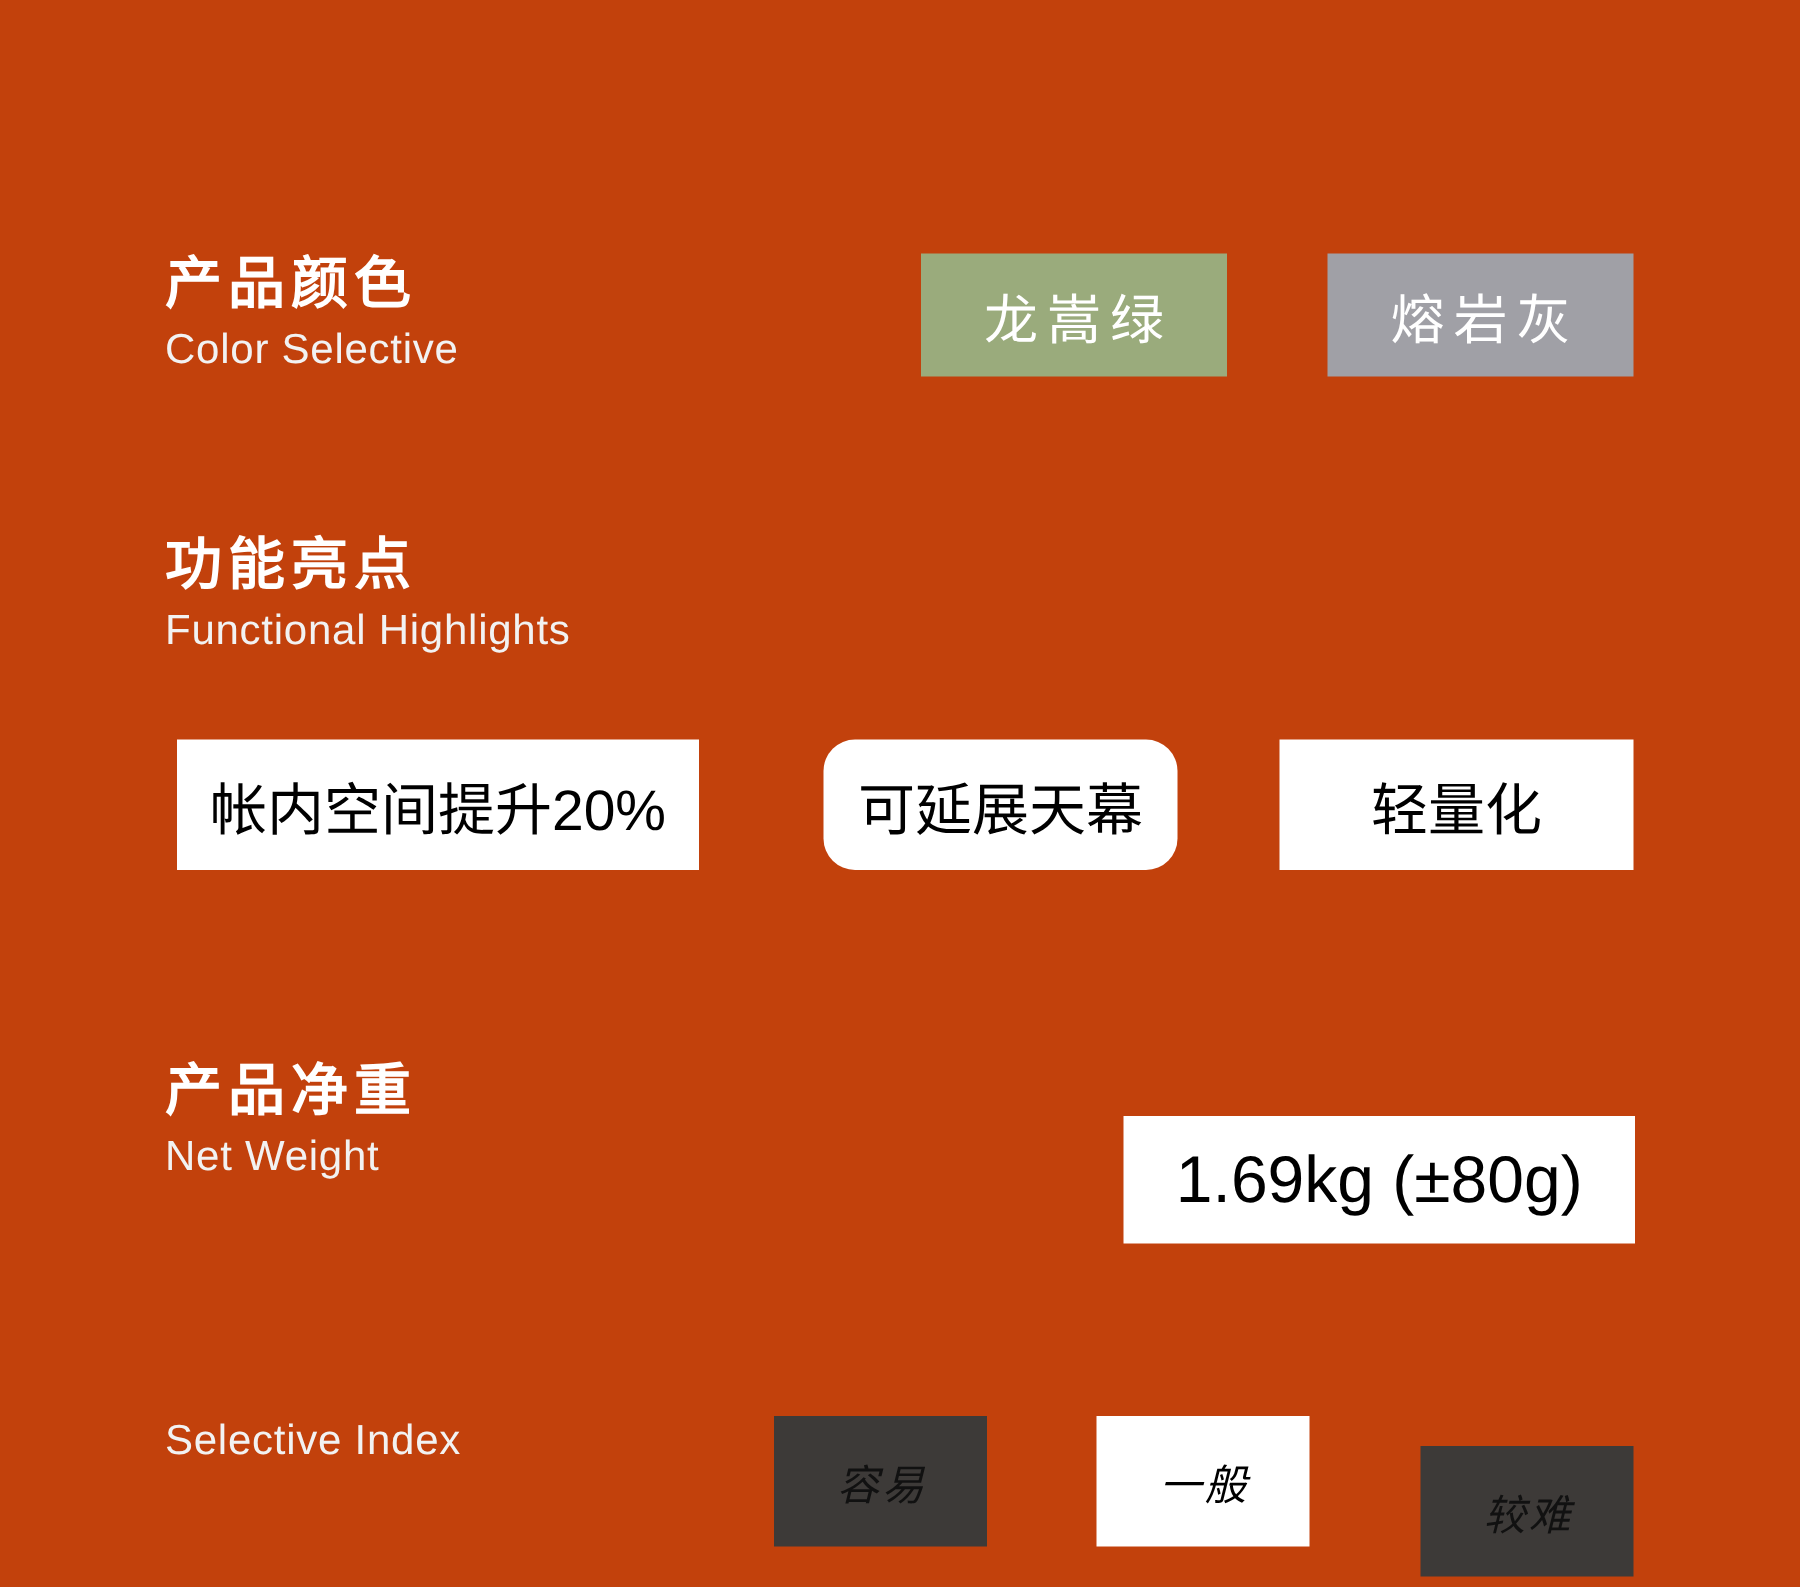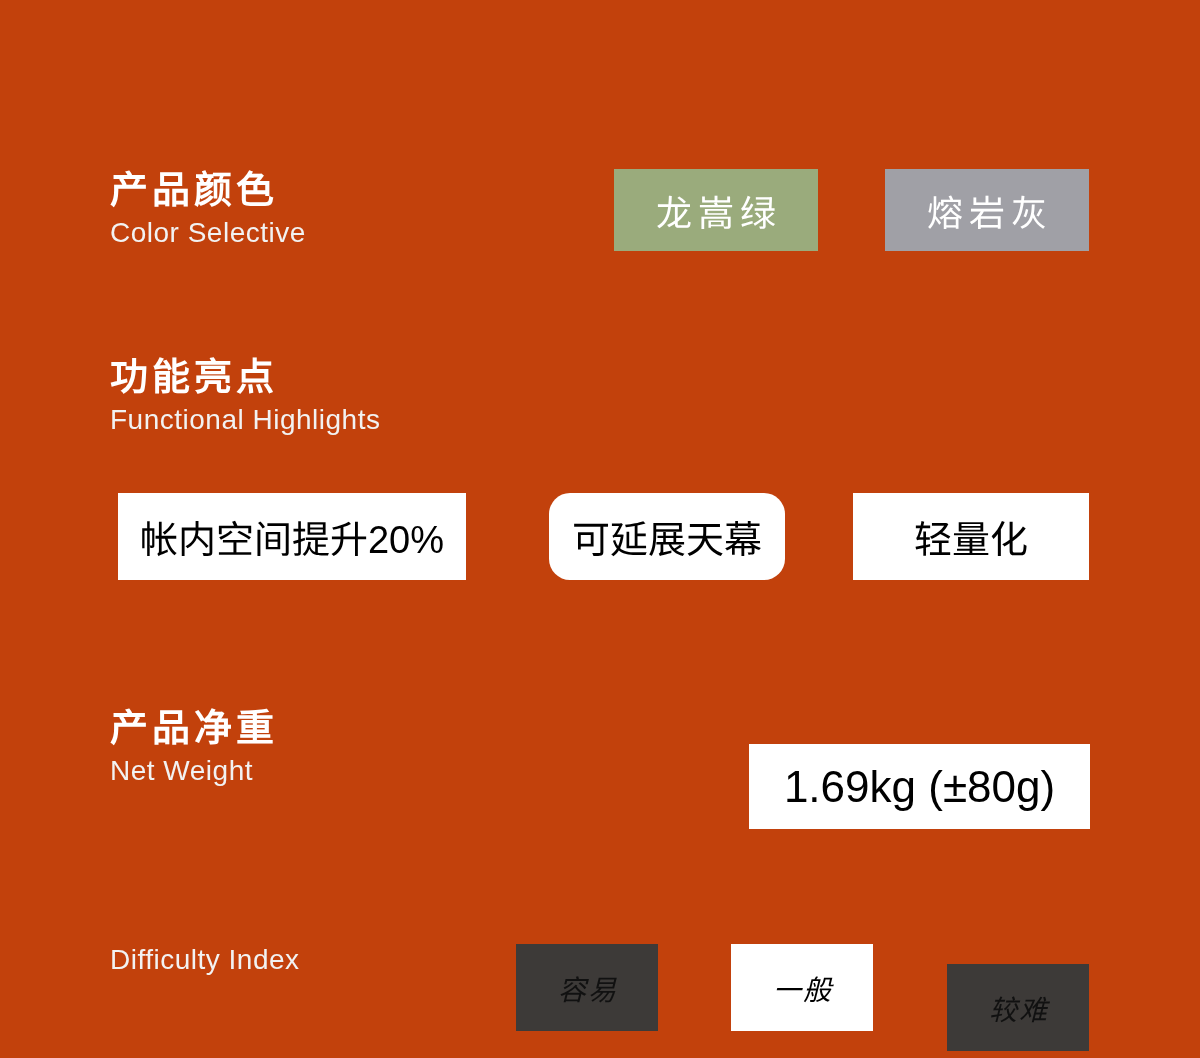--- a/index.html
+++ b/index.html
@@ -188,21 +188,21 @@
       <div class="label-en">Net Weight</div>
     </div>
 
     <div class="weight-box">
       <span>1.69kg (±80g)</span>
     </div>
   </div>
 
   <div class="row">
     <div class="label-block" style="top:940px;">
-      <div class="label-en">Difficulty Index</div>
+      <div class="label-en">Selective Index</div>
     </div>
 
     <div class="chip inactive" id="chip-0">
       <span>容易</span>
     </div>
     <div class="chip active" id="chip-1">
       <span>一般</span>
     </div>
     <div class="chip inactive" id="chip-2">
       <span>较难</span>

